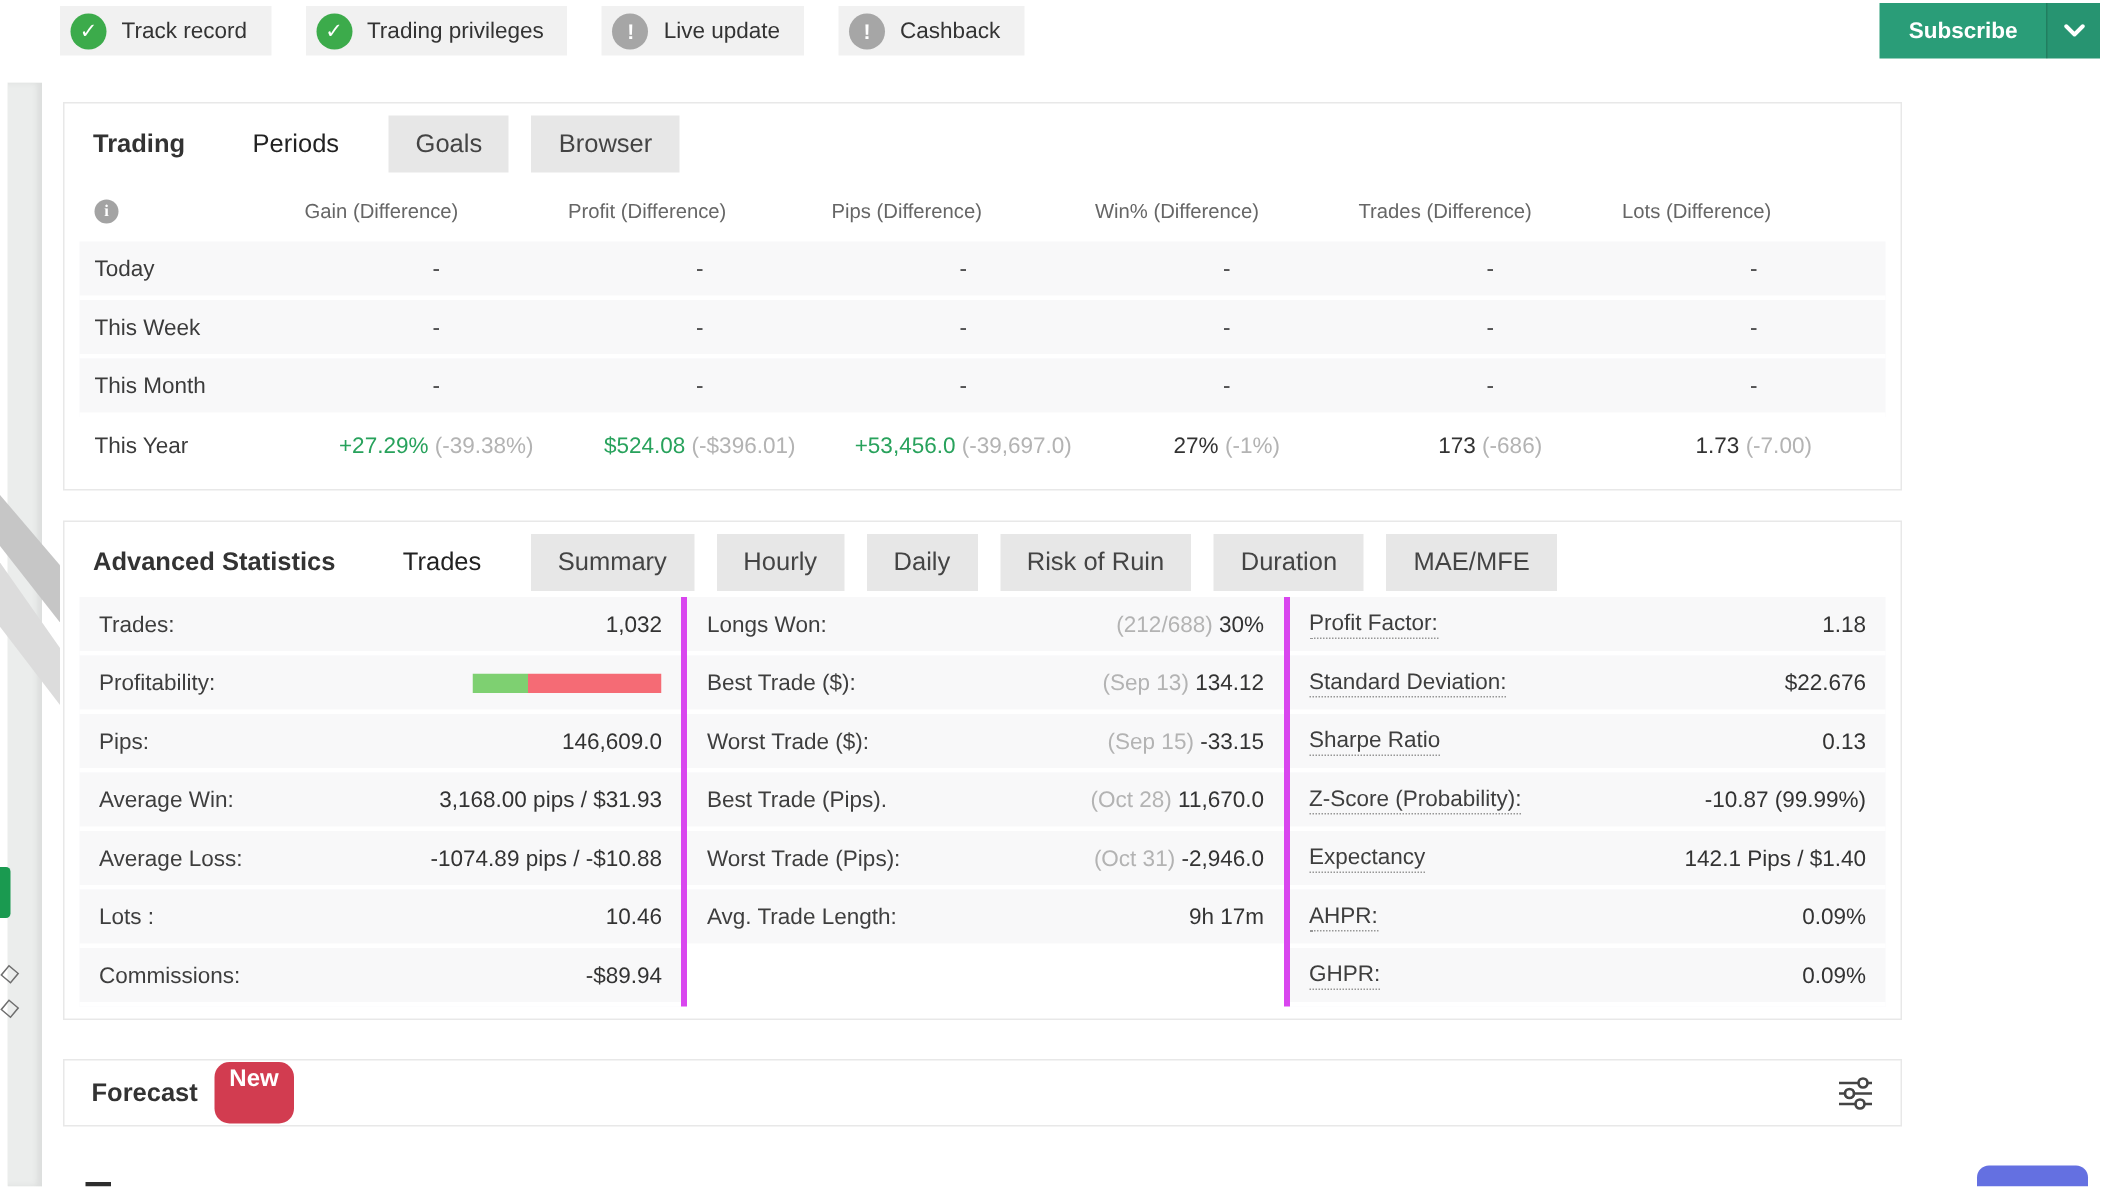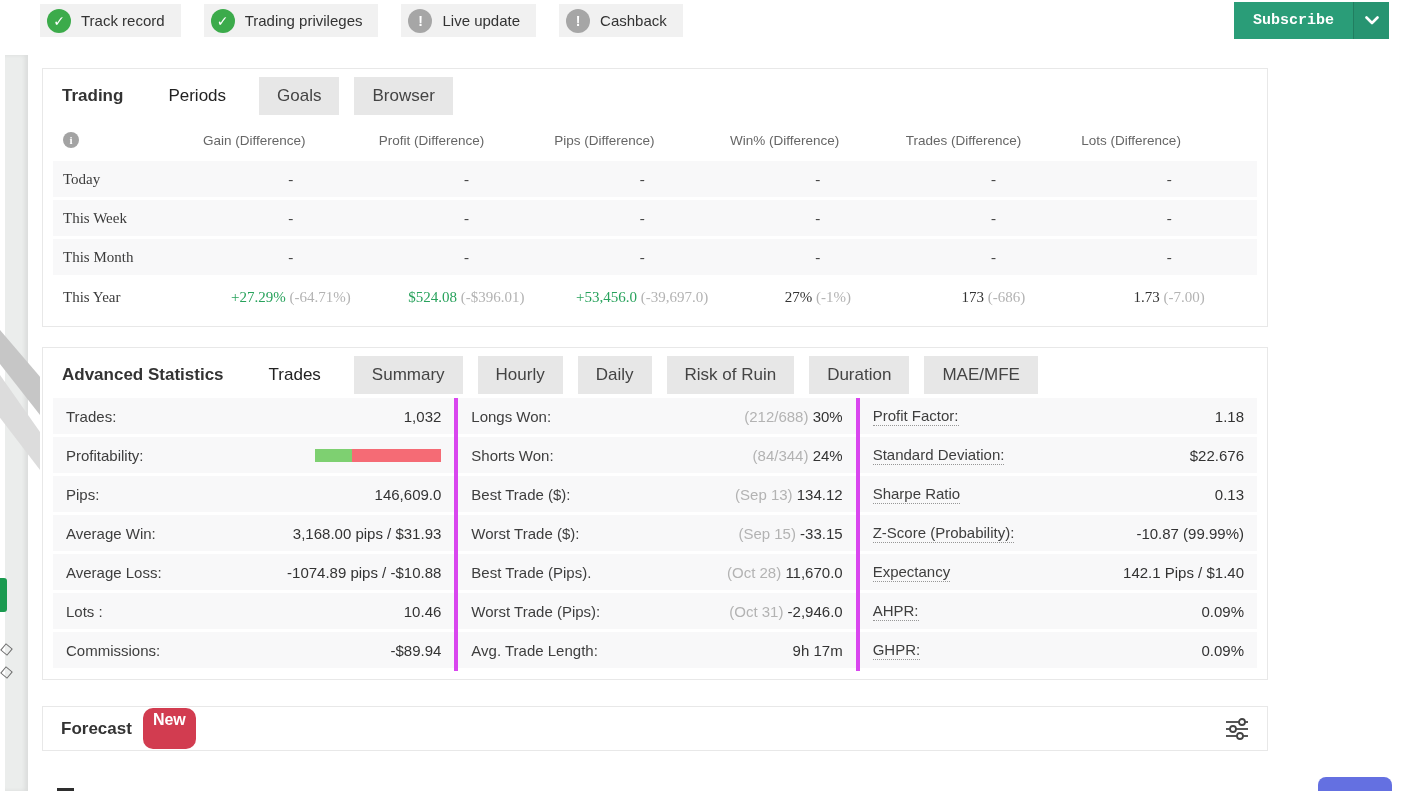--- a/index.html
+++ b/index.html
@@ -19,41 +19,41 @@
     transform:rotate(40deg); }
   .bottom-dark-sliver { position:absolute; left:57px; bottom:0; width:17px; height:3px; background:#2e2e2e; }
 
   
   .topbar { position:absolute; left:0; top:0; width:100%; height:42px; background:#fff; }
   .chips { position:absolute; left:40px; top:4px; display:flex; gap:23px; }
   .chip { display:flex; align-items:center; gap:10px; background:#f1f1f1; height:33px;
     padding:0 16px 0 7px; font-size:15px; color:#333; cursor:pointer; }
   .icon-circle { width:24px; height:24px; border-radius:50%; color:#fff; font-size:14px;
     font-weight:bold; display:flex; align-items:center; justify-content:center; flex:0 0 auto; }
-  .subscribe { position:absolute; right:13px; top:2px; height:37px; display:flex; cursor:pointer;font-family:Liberation Mono, monospace; }
+  .subscribe { position:absolute; right:2px; top:2px; height:37px; display:flex; cursor:pointer; }
   .subscribe-main { color:#fff; font-size:15px; font-weight:bold; padding:0 19px;
     display:flex; align-items:center; }
   .subscribe-caret { width:36px; display:flex; align-items:center; justify-content:center;
     border-left:1px solid rgba(0,0,0,.15); }
 
   
   .main { position:absolute; left:42px; top:68px; width:1226px; }
   .panel { background:#fff; border:1px solid #e8e8e8; }
   .panel-head { display:flex; align-items:center; padding:7px 0 0 19px; height:46px; }
   .panel-title { font-size:17px; font-weight:bold; color:#333; margin-right:27px; }
   .tab { font-size:17px; color:#444; background:#e7e7e7; padding:9px 18px; margin-right:15px;
     cursor:pointer; white-space:nowrap; }
   .tab.active { background:#fff; color:#222; }
 
   
   .ptable { padding:4px 10px 9px 10px; }
   .t-row { display:grid; grid-template-columns:150px repeat(6,1fr); align-items:center; }
   .t-head { height:42px; color:#666; font-size:13.5px; }
   .t-head > div { text-align:left; }
-  .t-body { height:39px; background:#f8f8f9; border-bottom:3px solid #fff; font-size:15px; color:#444;font-family:Liberation Serif, serif; }
+  .t-body { height:39px; background:#f8f8f9; border-bottom:3px solid #fff; font-size:15px; color:#444; }
   .t-body.year { background:#fff; border-bottom:none; }
   .t-label { padding-left:10px; text-align:left !important; color:#3b3b3b; }
   .t-cell { text-align:center; }
   .g { color:#28a25c; }
   .d { color:#333; }
   .sub { color:#b3b3b3; }
   .info-circle { width:16px; height:16px; border-radius:50%; background:#a3a3a3; color:#fff;
     font-size:11px; font-weight:bold; display:inline-flex; align-items:center; justify-content:center;
     font-family:"Liberation Serif","DejaVu Serif",serif; cursor:pointer; }
 
@@ -167,21 +167,21 @@
         <div class="t-cell"><span>-</span></div>
         <div class="t-cell"><span>-</span></div>
         <div class="t-cell"><span>-</span></div>
         <div class="t-cell"><span>-</span></div>
         <div class="t-cell"><span>-</span></div>
         <div class="t-cell"><span>-</span></div>
       </div>
 
       <div class="t-row t-body year">
         <div class="t-label">This Year</div>
-        <div class="t-cell"><span class="g">+27.29%</span> <span class="sub">(-64.71%)</span></div>
+        <div class="t-cell"><span class="g">+27.29%</span> <span class="sub">(-39.38%)</span></div>
         <div class="t-cell"><span class="g">$524.08</span> <span class="sub">(-$396.01)</span></div>
         <div class="t-cell"><span class="g">+53,456.0</span> <span class="sub">(-39,697.0)</span></div>
         <div class="t-cell"><span class="d">27%</span> <span class="sub">(-1%)</span></div>
         <div class="t-cell"><span class="d">173</span> <span class="sub">(-686)</span></div>
         <div class="t-cell"><span class="d">1.73</span> <span class="sub">(-7.00)</span></div>
       </div>
     </div>
   </div>
 
   <div class="panel panel2">
@@ -229,24 +229,20 @@
         <div class="stat-row">
           <span class="stat-label">Commissions:</span>
           <span class="stat-value">-$89.94</span>
         </div>
       </div>
 
       <div class="stat-col2">
         <div class="stat-row">
           <span class="stat-label">Longs Won:</span>
           <span class="stat-value"><span class="sub">(212/688)</span> <span>30%</span></span>
-        </div>
-        <div class="stat-row">
-          <span class="stat-label">Shorts Won:</span>
-          <span class="stat-value"><span class="sub">(84/344)</span> <span>24%</span></span>
         </div>
         <div class="stat-row">
           <span class="stat-label">Best Trade ($):</span>
           <span class="stat-value"><span class="sub">(Sep 13)</span> <span>134.12</span></span>
         </div>
         <div class="stat-row">
           <span class="stat-label">Worst Trade ($):</span>
           <span class="stat-value"><span class="sub">(Sep 15)</span> <span>-33.15</span></span>
         </div>
         <div class="stat-row">

